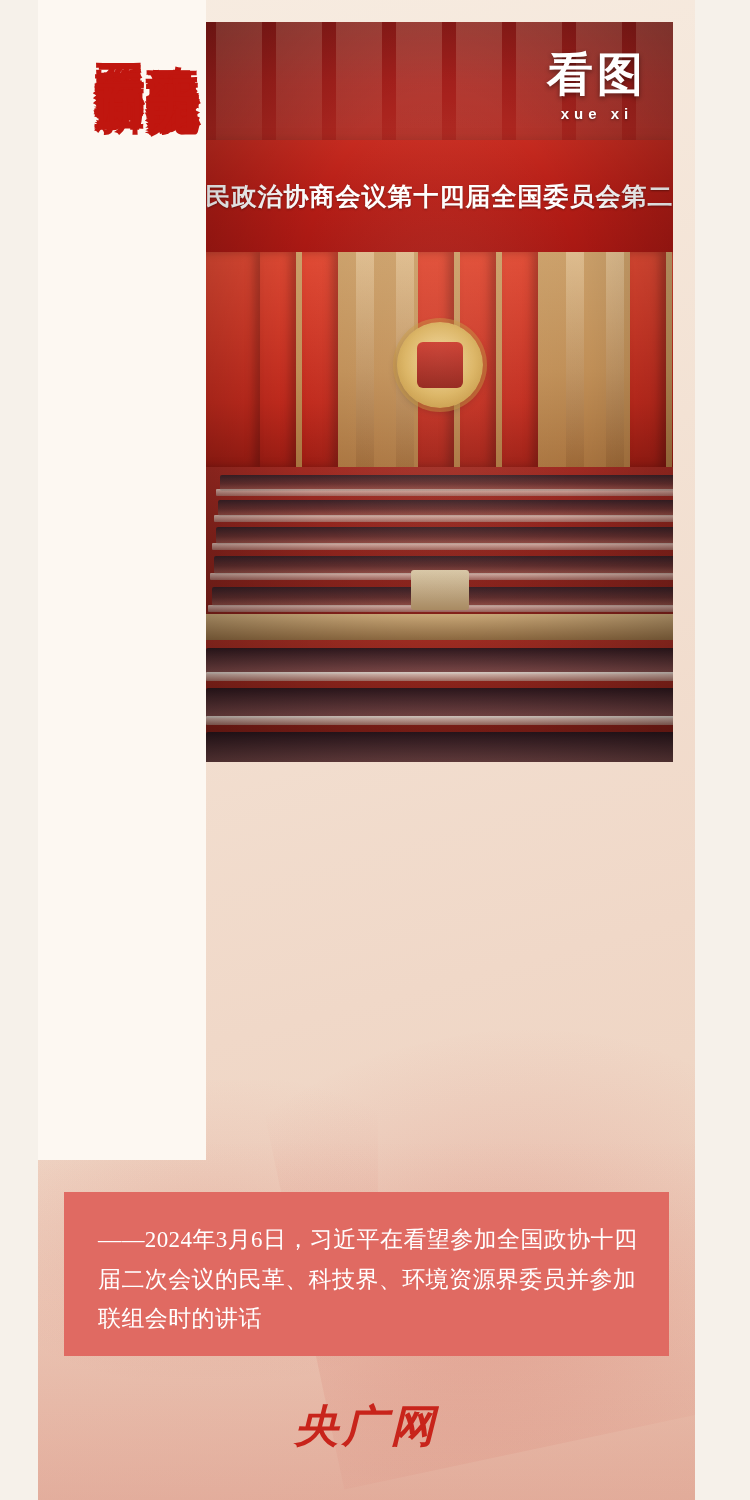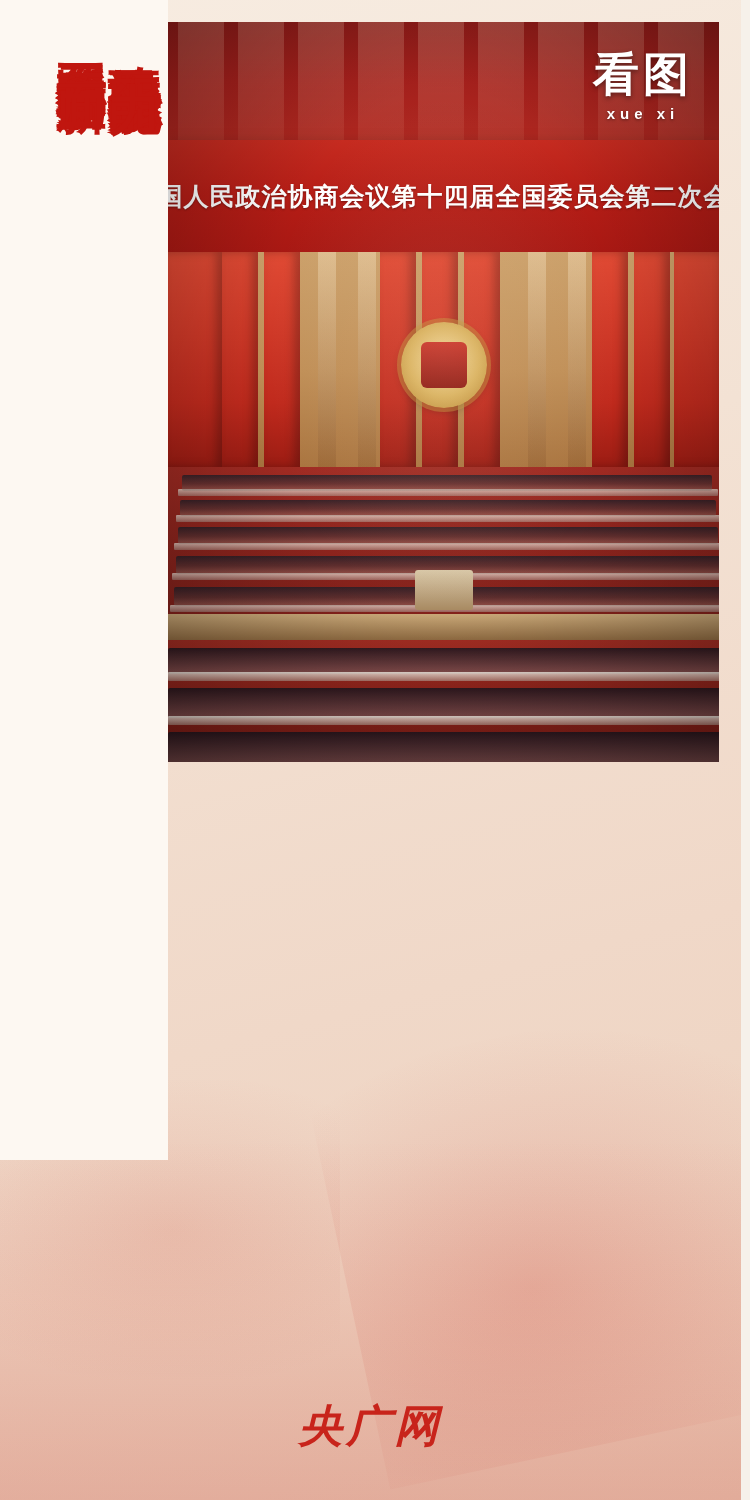--- a/index.html
+++ b/index.html
@@ -4,23 +4,24 @@
 <style>
   * { box-sizing: border-box; margin: 0; padding: 0; }
   html, body {
     width: 750px; height: 1500px;
     background: #f6f1ea;
     font-family: "Liberation Serif", serif;
     overflow: hidden;
   }
   .poster {
     position: relative;
-    width: 741px; height: 1500px;
+    width: 657px; height: 1500px;
     background: linear-gradient(165deg, #f7ece1 0%, #f3e2d4 35%, #f0d8c8 65%, #eccfbb 100%);
     overflow: hidden;
+    margin-left: 38px;
   }
   
   .wash-bottom {
     position: absolute; left: 0; right: 0; bottom: 0; height: 360px;
     background: linear-gradient(180deg, rgba(205,60,45,0.00) 0%, rgba(205,60,45,0.10) 45%, rgba(190,45,35,0.22) 100%);
     pointer-events: none;
   }
   .wash-swirl {
     position: absolute; right: -120px; bottom: 60px;
     width: 520px; height: 420px;
@@ -330,18 +331,21 @@
 
     <div class="title-band">
       <div class="title-vertical">
         <div class="tcol c1">政协委员要提高自身素质和履职能力</div>
         <div class="tcol c2">不断开创新时代政协工作和多党合作事业新局面</div>
       </div>
     </div>
   </div>
 
 
+  <div class="source-box">
+    <div class="source-text">——2024年3月6日，习近平在看望参加全国政协十四届二次会议的民革、科技界、环境资源界委员并参加联组会时的讲话</div>
+  </div>
 
   <div class="footer">
     <div class="footer-logo">央广网</div>
   </div>
 
 </div>
 
 </body></html>

